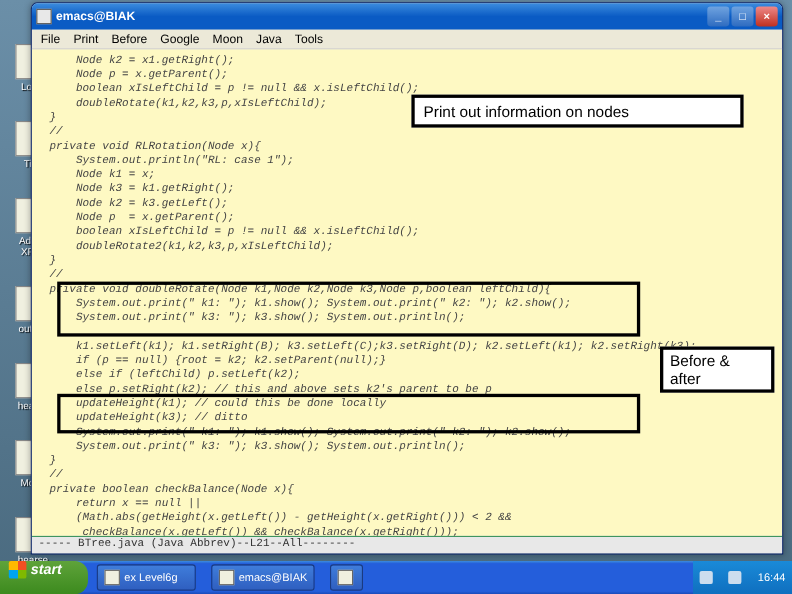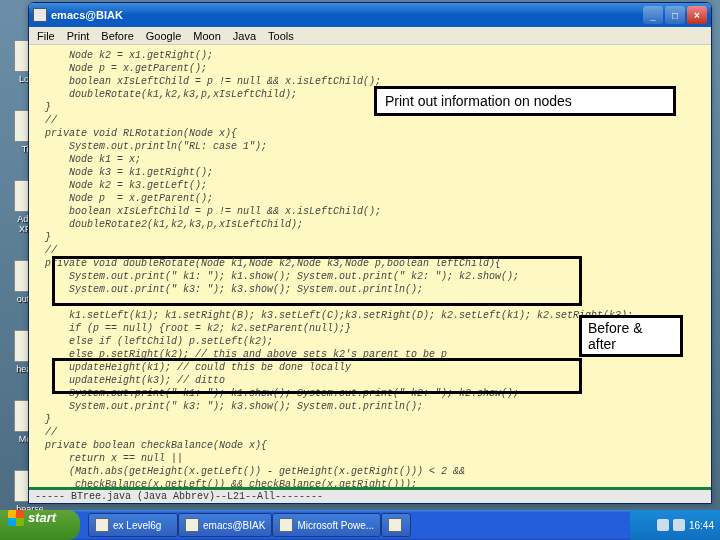--- a/index.html
+++ b/index.html
@@ -21,39 +21,39 @@
   .win-btn { width: 20px; height: 18px; border-radius: 3px; font-size: 10px; font-weight: bold; display: flex; align-items: center; justify-content: center; color: #fff; }
   .win-btn.min { background: linear-gradient(#6fa3e0,#2f6cc0); }
   .win-btn.max { background: linear-gradient(#6fa3e0,#2f6cc0); }
   .win-btn.close { background: linear-gradient(#e88,#c03020); }
 
   .menubar { height: 18px; background: #ece9d8; display: flex; align-items: center; gap: 12px; padding: 0 8px; font-size: 11px; border-bottom: 1px solid #ccc; }
   .menu-item { cursor: default; }
 
   .editor { flex: 1; background: #fef9c3; position: relative; overflow: hidden; font-family: "Courier New", monospace; font-size: 10px; line-height: 13px; color: #444; padding: 4px 16px; white-space: pre; font-style: italic; }
 
-  .status { height: 16px; background: #e8e8e8; border-top: 3px solid #15803d; font-size: 10px; padding: 1px 6px; color: #333; font-family: "Courier New", monospace; }
+  .status { height: 16px; background: #e8e8e8; border-top: 1px solid #15803d; font-size: 10px; padding: 1px 6px; color: #333; font-family: "Courier New", monospace; }
 
   
   .annot { position: absolute; background: #fff; border: 3px solid #000; font-family: Arial, sans-serif; font-size: 14px; padding: 4px 8px; z-index: 20; }
   .annot1 { left: 374px; top: 75px; width: 302px; margin-top: 11px; }
-  .annot2 { left: 579px; top: 315px; width: 104px; font-size: 14px; padding: 2px 6px; }
+  .annot2 { left: 600px; top: 315px; width: 104px; font-size: 14px; padding: 2px 6px; }
 
   .highlight-box { position: absolute; border: 3px solid #000; background: transparent; z-index: 15; }
   .hb1 { left: 52px; top: 256px; width: 530px; height: 50px; }
   .hb2 { left: 52px; top: 358px; width: 530px; height: 36px; }
 
   
   .taskbar { position: absolute; left: 0; bottom: 0; width: 720px; height: 30px; background: linear-gradient(to bottom, #3c8cde 0%, #245edb 8%, #245edb 92%, #1a4bb8 100%); display: flex; align-items: center; }
   .start-btn { height: 30px; width: 80px; background: linear-gradient(to bottom, #5fa33a 0%, #3c8a1e 100%); border-radius: 0 12px 12px 0; display: flex; align-items: flex-start; gap: 4px; padding: 0 8px; color: #fff; font-weight: bold; font-size: 13px; font-style: italic; }
   .start-logo { width: 16px; height: 16px; background: conic-gradient(#f25022 0 25%, #7fba00 0 50%, #00a4ef 0 75%, #ffb900 0 100%); border-radius: 2px; }
-  .task-items { display: flex; gap: 0; margin-left: 8px; flex: 1; }
+  .task-items { display: flex; gap: 14px; margin-left: 8px; flex: 1; }
   .task-item { height: 24px; background: linear-gradient(#3f7ddb,#2f5fc0); border: 1px solid #1a3a80; border-radius: 3px; color: #fff; font-size: 10px; display: flex; align-items: center; gap: 4px; padding: 0 6px; min-width: 90px; }
   .task-item .ticon { width: 14px; height: 14px; background: #f0f0e0; border: 1px solid #666; }
-  .tray { width: 90px; height: 30px; background: linear-gradient(#1a8ad8,#0f6fbf); display: flex; align-items: center; justify-content: flex-end; gap: 4px; padding: 0 6px; color: #fff; font-size: 10px; }
+  .tray { width: 90px; height: 30px; background: linear-gradient(#1a8ad8,#0f6fbf); display: flex; align-items: center; justify-content: space-between; gap: 4px; padding: 0 6px; color: #fff; font-size: 10px; }
   .tray-icon { width: 12px; height: 12px; background: #cde; border-radius: 2px; }
 </style>
 </head>
 <body>
 
 <div class="desktop-icons">
   <div class="desktop-icon">
       <div class="dicon-box"></div>
       <div class="dicon-label">Login</div>
     </div>
@@ -159,24 +159,20 @@
   </div>
   <div class="task-items">
     <div class="task-item">
         <div class="ticon"></div>
         <span>ex Level6g</span>
       </div>
     <div class="task-item">
         <div class="ticon"></div>
         <span>emacs@BIAK</span>
       </div>
-    <div class="task-item">
-        <div class="ticon"></div>
-        <span>Microsoft Powe...</span>
-      </div>
     <div class="task-item" style="min-width:30px">
         <div class="ticon"></div>
       </div>
   </div>
   <div class="tray">
     <div class="tray-icon"></div>
     <div class="tray-icon"></div>
     <span>16:44</span>
   </div>
 </div>

